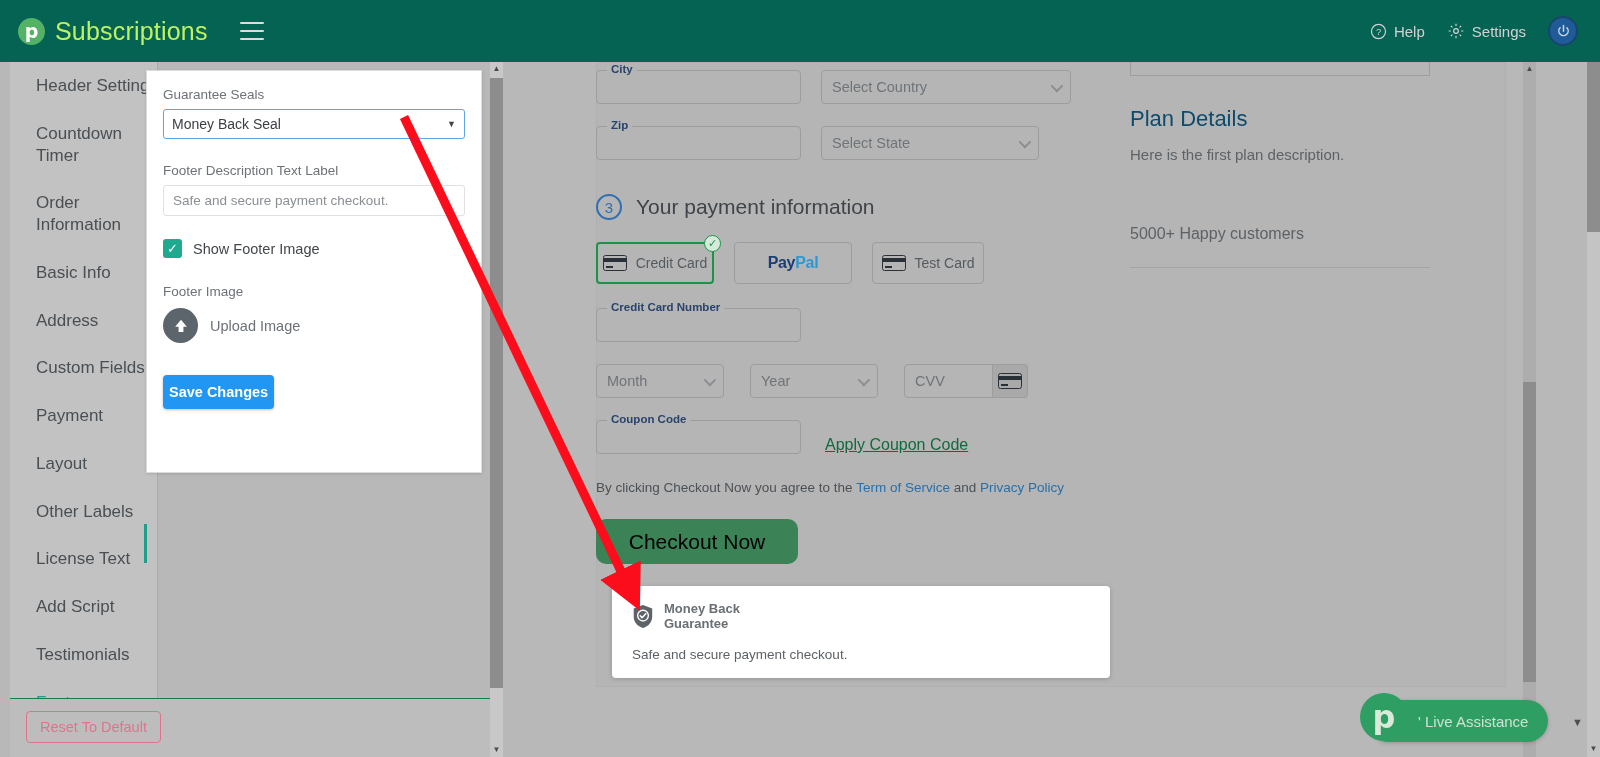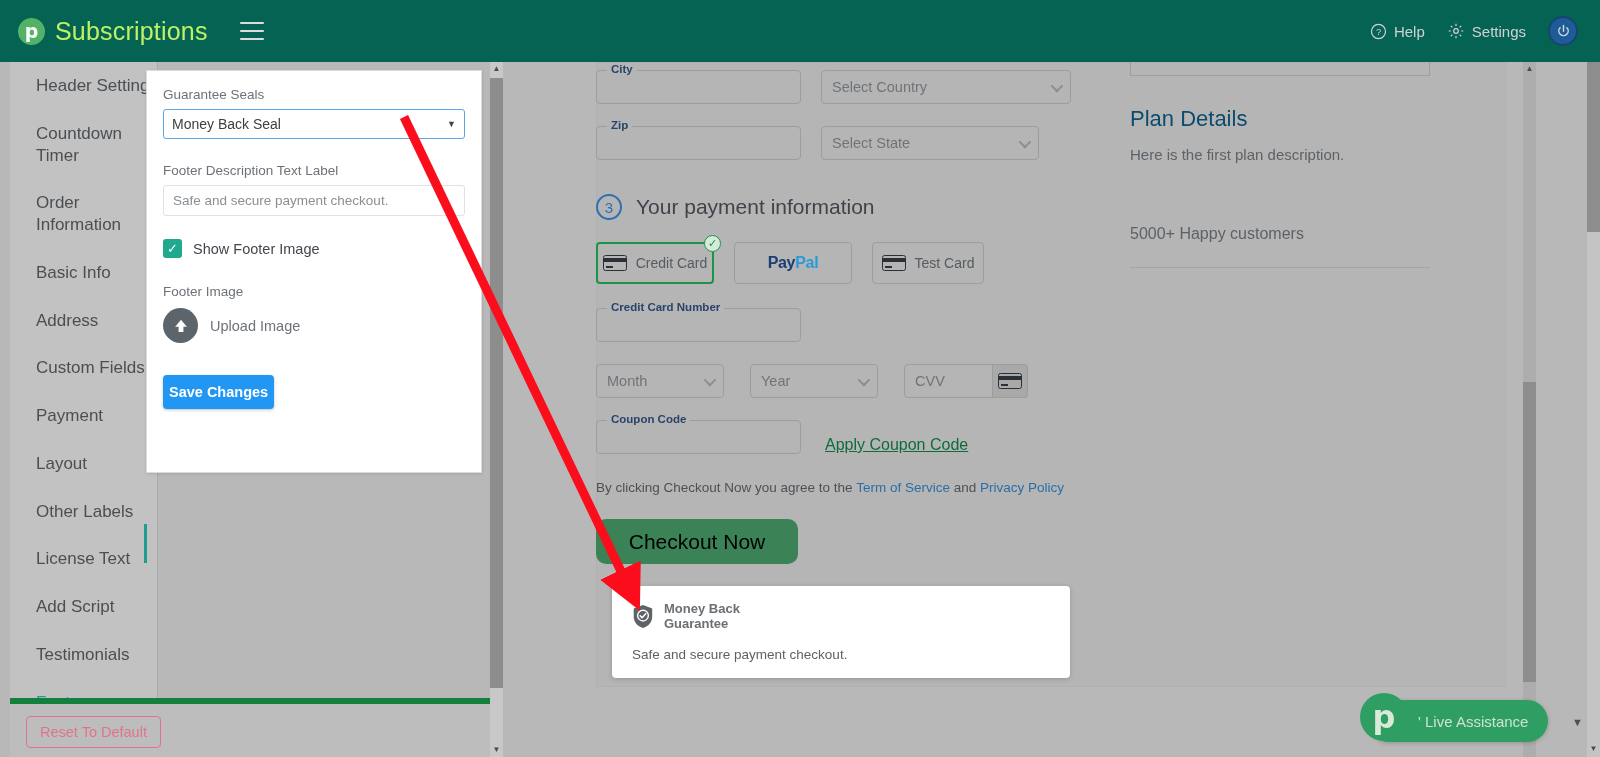--- a/index.html
+++ b/index.html
@@ -47,21 +47,21 @@
   .nav-item {
     padding: 13px 0 13px 26px; font-size: 17px; color: #4a4f54; cursor: pointer;
     line-height: 1.28;
   }
   .nav-item.active { color: #1f9e8e; }
   .nav-active-bar {
     position: absolute; left: 144px; top: 524px; width: 3px; height: 39px; background: #1f9e8e; z-index: 31;
   }
   .leftnav-footer {
     position: absolute; left: 10px; top: 698px; width: 480px; height: 59px;
-    background: #bdbdbd; border-top: 6px solid #15803d; z-index: 30;
+    background: #bdbdbd; border-top: 1px solid #15803d; z-index: 30;
   }
   .reset-btn {
     position: absolute; left: 16px; top: 12px;
     border: 1px solid #e0738c; color: #e0738c; background: transparent;
     border-radius: 4px; padding: 7px 13px; font-size: 14.5px; cursor: pointer;
     font-family: "Liberation Sans", sans-serif;
   }
 
   
   .panel {
@@ -183,21 +183,21 @@
     color: #0e6b3d; font-size: 16px; text-decoration: underline; cursor: pointer;
   }
   .tos { margin-top: 26px; font-size: 13.5px; color: #4c5156; }
   .tos a { color: #2a6fa8; text-decoration: none; cursor: pointer; }
   .checkout-btn {
     margin-top: 24px; width: 202px; height: 45px; background: #3b8257; border: none;
     border-radius: 10px; color: #000000; font-size: 21px; cursor: pointer;
     font-family: "Liberation Sans", sans-serif;
   }
   .seal-card {
-    position: absolute; left: 52px; top: 524px; width: 458px; height: 92px;
+    position: absolute; left: 52px; top: 524px; width: 498px; height: 92px;
     background: #fff; border-radius: 4px; box-shadow: 0 1px 5px rgba(0,0,0,.18);
     padding: 16px 20px;
   }
   .seal-head { display: flex; align-items: center; gap: 10px; }
   .seal-name { font-size: 13px; font-weight: bold; color: #6a6f74; line-height: 1.15; }
   .seal-desc { margin-top: 15px; font-size: 13.5px; color: #5d6267; }
 
   
   .plan-col { position: absolute; left: 570px; top: 0px; width: 300px; }
   .plan-stub { height: 30px; border: 1px solid #9e9e9e; border-bottom-color:#9e9e9e; margin-top:-16px; }

